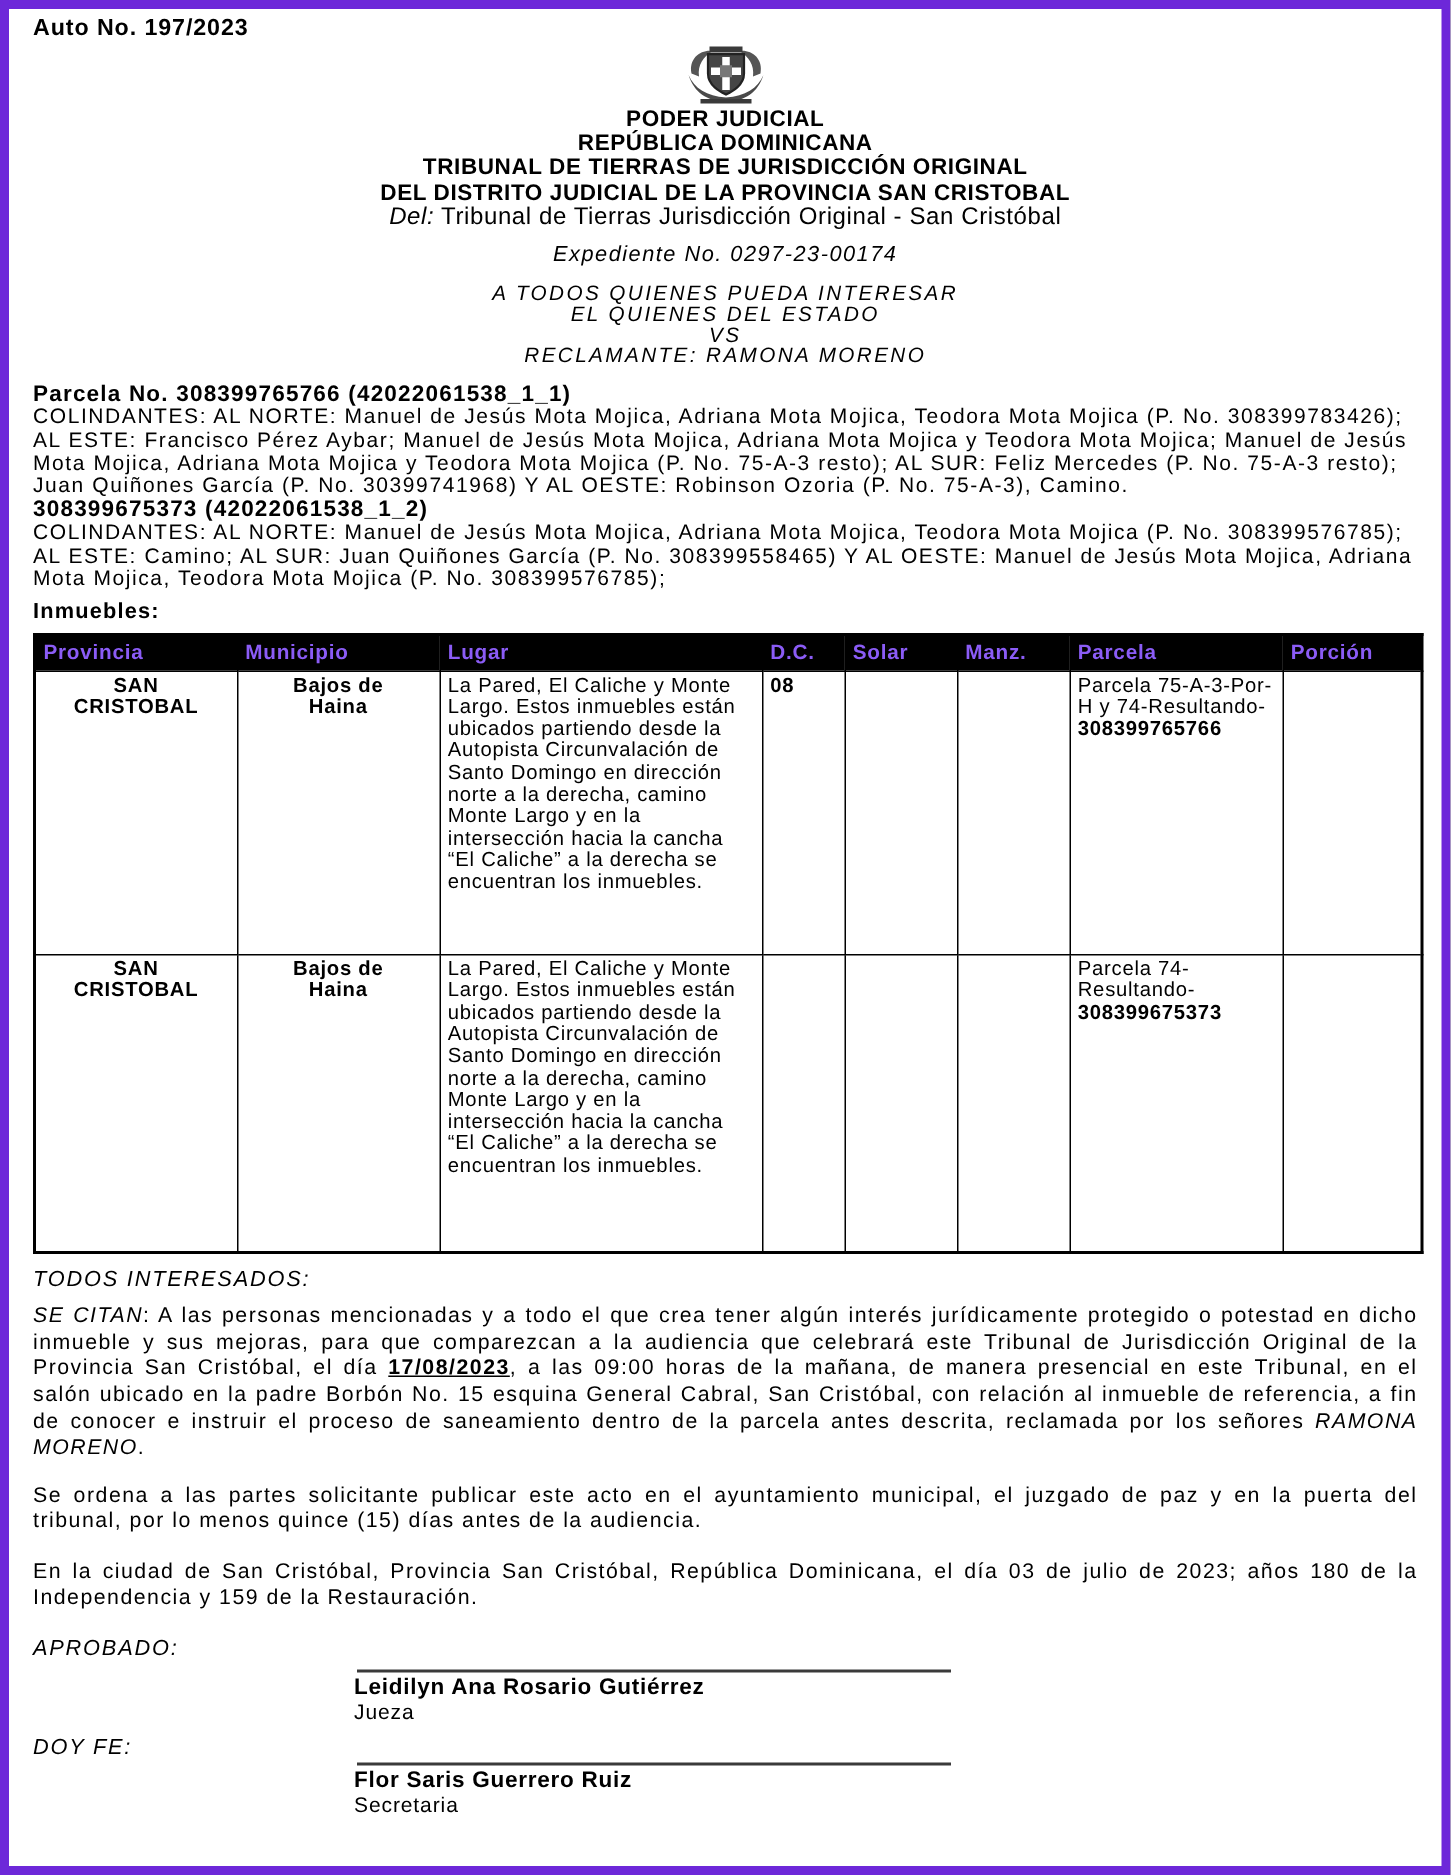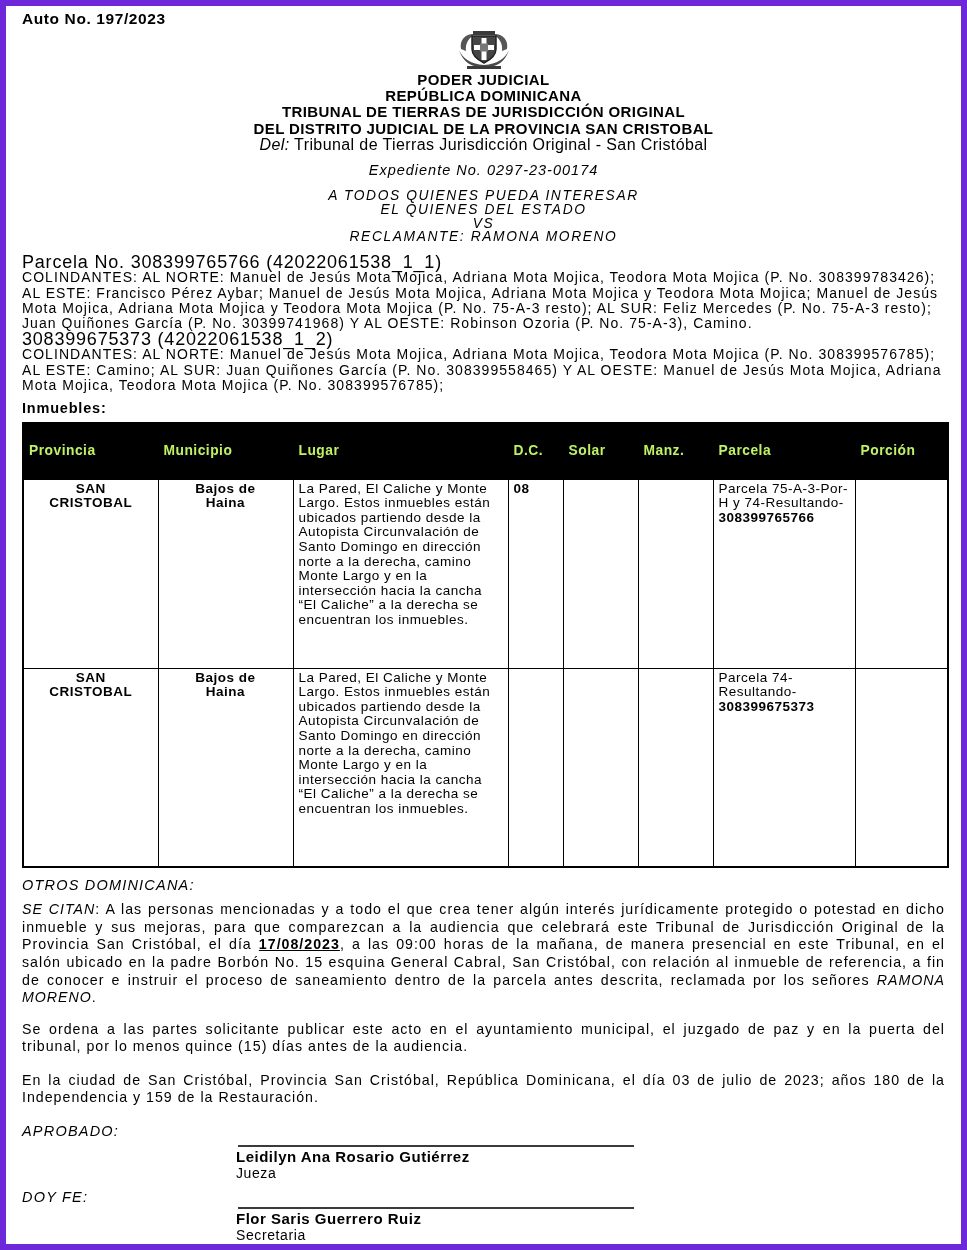--- a/index.html
+++ b/index.html
@@ -16,28 +16,28 @@
   }
   .auto-no { font-size: 15.5px; font-weight: bold; letter-spacing: 0.6px; }
   .emblem-wrap { text-align: center; margin: 1px auto 1px auto; height: 42px; }
   .hdr-center { text-align: center; }
   .hdr-line { font-size: 15px; font-weight: bold; letter-spacing: 0.4px; line-height: 16.2px; }
   .del-line { font-size: 16px; letter-spacing: 0.4px; line-height: 16.2px; }
   .ital { font-style: italic; }
   .asunto { margin-top: 6px; font-size: 14.5px; font-style: italic; letter-spacing: 1px; text-align: center; }
   .expediente { margin-top: 9px; font-size: 14.5px; font-style: italic; letter-spacing: 1px; text-align: center; }
   .addressee { margin-top: 11px; text-align: center; font-style: italic; font-size: 13.8px; letter-spacing: 1.6px; line-height: 13.8px; }
-  .parcel-title { margin-top: 11px; font-size: 18px; font-weight: normal; letter-spacing: 0.8px; line-height: 15.2px; }
+  .parcel-title { margin-top: 11px; font-size: 15px; font-weight: bold; letter-spacing: 0.8px; line-height: 15.2px; }
   .colindantes { font-size: 14px; letter-spacing: 1.05px; line-height: 15.2px; }
   .parcel-title-2 { margin-top: 1px; }
   .inmuebles-label { margin-top: 7px; font-size: 14.5px; font-weight: bold; letter-spacing: 0.8px; }
   table.inm { margin-top: 6px; border-collapse: collapse; table-layout: fixed; width: 925px; font-size: 13.5px; letter-spacing: 0.5px; line-height: 14.6px; }
   table.inm td, table.inm th { border: 1.5px solid #000; vertical-align: top; padding: 2px 5px; }
   table.inm { border: 2px solid #000; }
-  table.inm th { background: #000; color: #bef264; font-weight: bold; text-align: center; padding: 20px 5px; font-size: 13.8px; }
+  table.inm th { background: #000; color: #8b5cf6; font-weight: bold; text-align: center; padding: 4px 5px; font-size: 13.8px; }
   table.inm th.ta-l { text-align: left; }
   td.c-center { text-align: center; font-weight: bold; margin-left: 32px; }
   .cell-narrow { max-width: 86px; margin: 0 auto; }
   td.c-dc { font-weight: bold; }
   .b { font-weight: bold; }
   .row1 td { height: 189px; }
   .row2 td { height: 199px; }
   .otros { margin-top: 9px; font-size: 14.5px; font-style: italic; letter-spacing: 1.2px; }
   .para { margin-top: 8px; font-size: 14.2px; letter-spacing: 1px; line-height: 17.6px; text-align: justify; }
   .para-ordena { margin-top: 14px; }
@@ -148,21 +148,21 @@
         <td>La Pared, El Caliche y Monte Largo. Estos inmuebles están ubicados partiendo desde la Autopista Circunvalación de Santo Domingo en dirección norte a la derecha, camino Monte Largo y en la intersección hacia la cancha “El Caliche” a la derecha se encuentran los inmuebles.</td>
         <td class="c-dc"></td>
         <td></td>
         <td></td>
         <td><span>Parcela 74-Resultando-</span><span class="b">308399675373</span></td>
         <td></td>
       </tr>
     </tbody>
   </table>
 
-  <div class="otros">OTROS DOMINICANA:</div>
+  <div class="otros">TODOS INTERESADOS:</div>
 
   <div class="para"><span class="ital">SE CITAN</span><span>: A las personas mencionadas y a todo el que crea tener algún interés jurídicamente protegido o potestad  en dicho inmueble y sus mejoras, para que comparezcan a la audiencia que celebrará este Tribunal de Jurisdicción Original  de la Provincia San Cristóbal, el día </span><span class="date-hl">17/08/2023</span><span>, a las 09:00 horas de la mañana, de manera presencial en este Tribunal, en el salón ubicado en la padre Borbón No. 15 esquina General Cabral, San Cristóbal, con relación al inmueble de referencia, a fin de conocer e instruir el proceso de saneamiento dentro de la parcela antes descrita, reclamada por los señores </span><span class="ital">RAMONA MORENO</span><span>.</span></div>
 
   <div class="para para-ordena">Se ordena a las partes solicitante publicar este acto en el ayuntamiento municipal, el juzgado de paz y en la puerta del tribunal, por lo menos quince (15) días antes de la audiencia.</div>
 
   <div class="para para-ciudad">En la ciudad de San Cristóbal, Provincia San Cristóbal, República Dominicana, el día 03 de julio de 2023; años 180 de la Independencia y 159 de la Restauración.</div>
 
   <div class="sig-area">
     <div class="aprobado">APROBADO:</div>
     <div class="sig-block sig-block-1">

